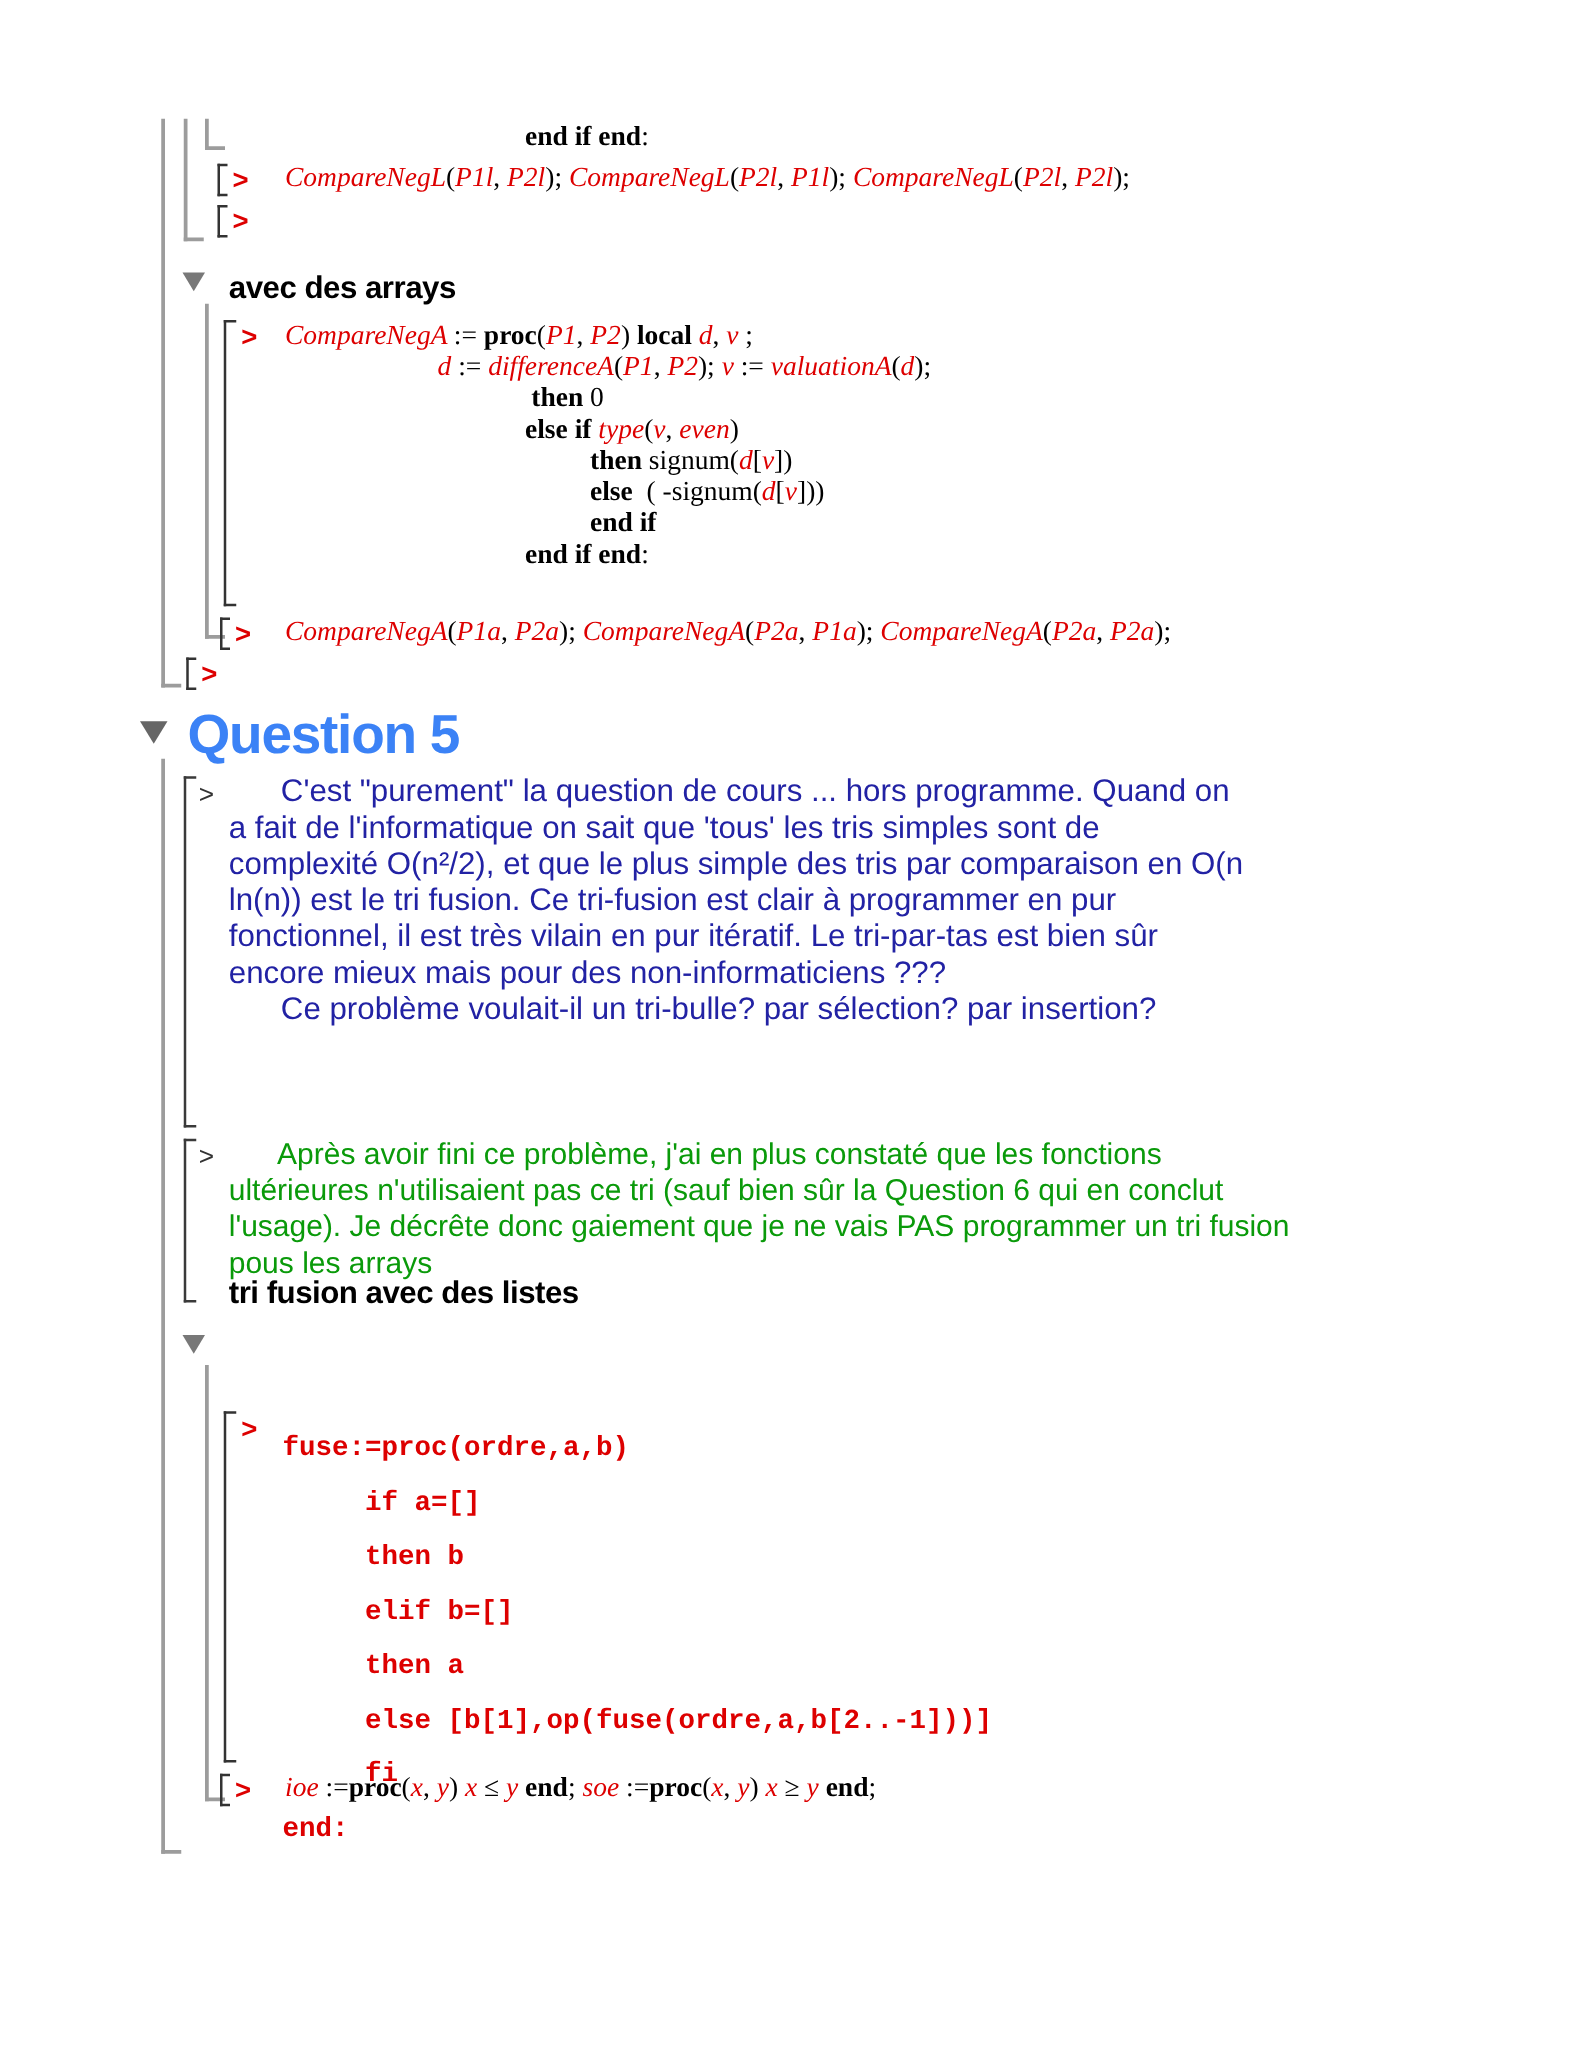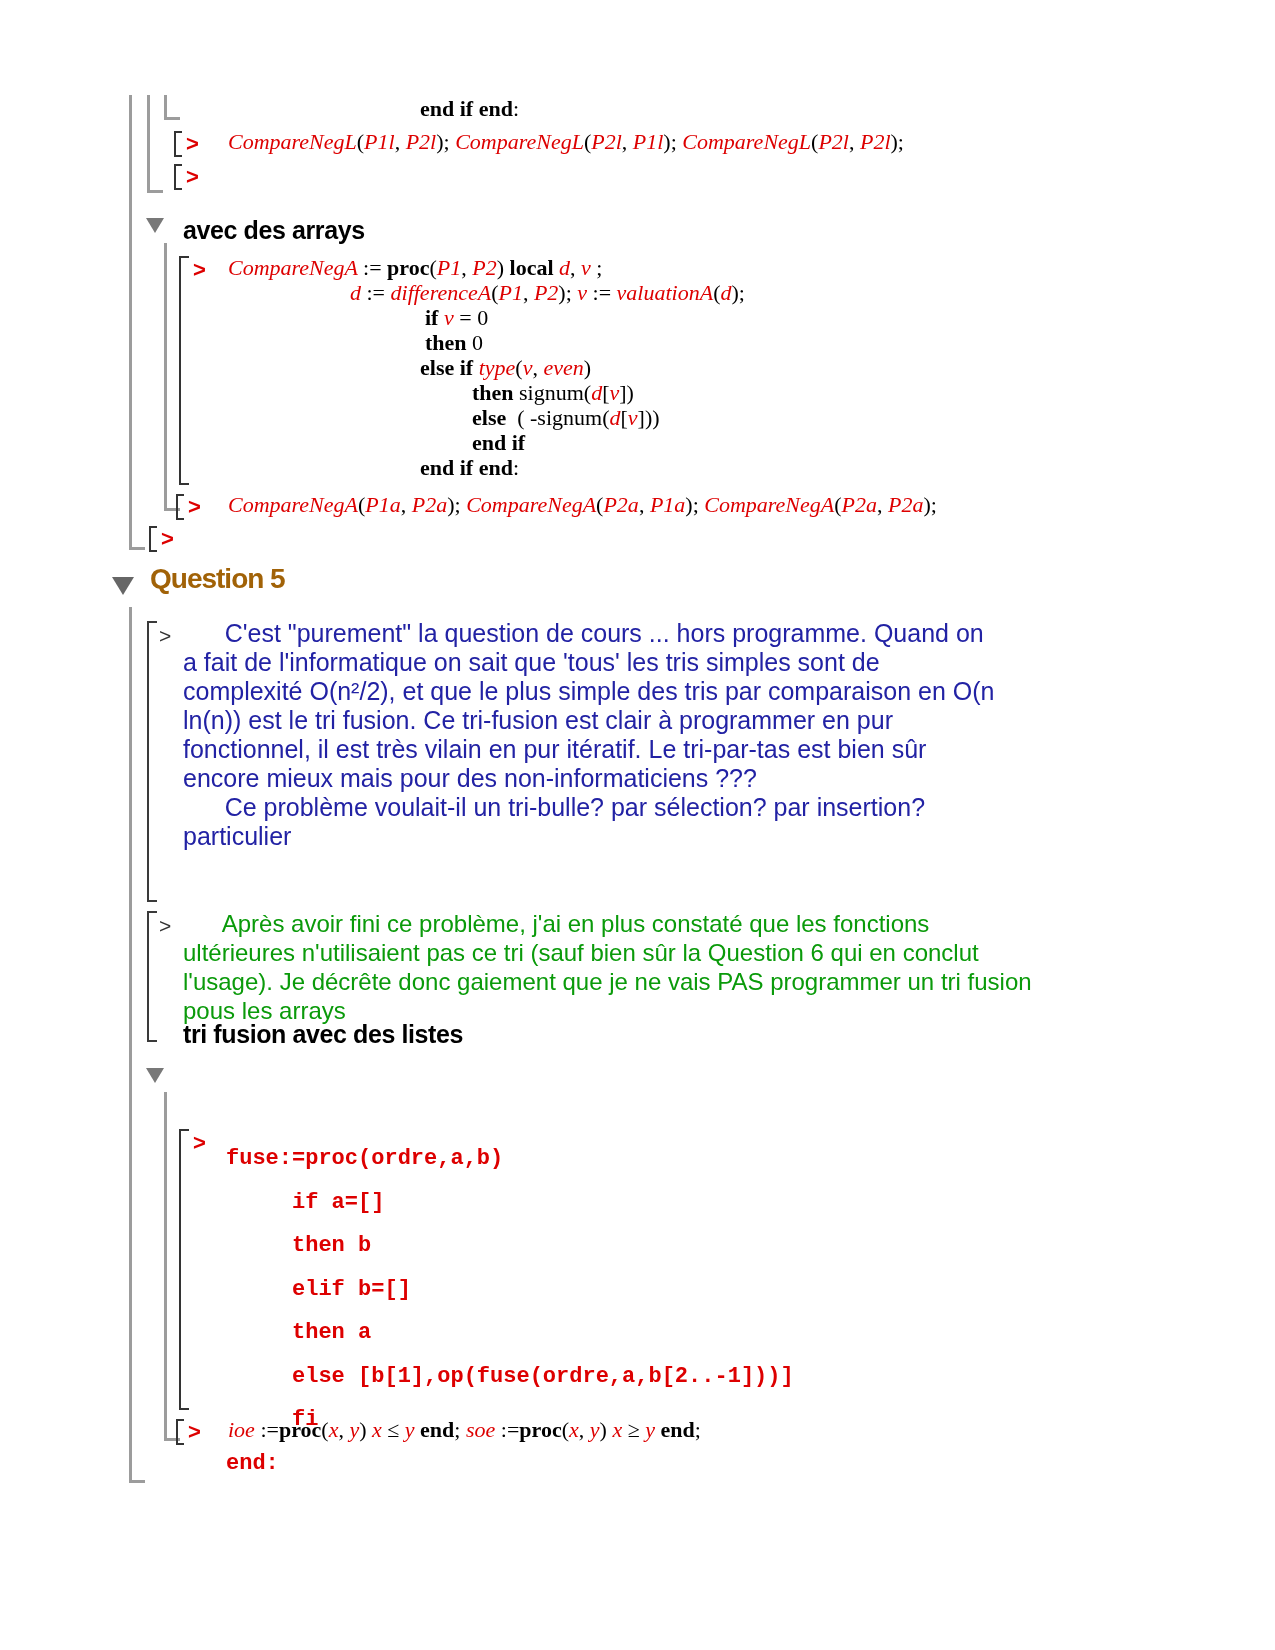--- a/index.html
+++ b/index.html
@@ -21,21 +21,21 @@
   .pb{display:inline-block;width:6px;height:22px;border-left:2px solid #333;border-top:2px solid #333;border-bottom:2px solid #333;margin-right:4px;}
   .gt{font-family:"Liberation Sans",sans-serif;font-weight:bold;font-size:22px;color:var(--red);line-height:1;}
   .gt.dim{color:#333;font-weight:400;font-size:21px;}
 
   
   .tri{position:absolute;width:0;height:0;border-left:9px solid transparent;border-right:9px solid transparent;border-top:15px solid #787878;}
   .tri.big{border-left-width:11px;border-right-width:11px;border-top-width:18px;border-top-color:#666;}
 
   
   .h-small{position:absolute;font-weight:bold;font-size:25px;letter-spacing:-0.4px;color:#000;white-space:pre;}
-  .h-big{position:absolute;font-weight:bold;font-size:28px;letter-spacing:-1px;color:#a16207;white-space:pre;}
+  .h-big{position:absolute;font-weight:bold;font-size:44px;letter-spacing:-1px;color:#3b82f6;white-space:pre;}
 
   
   .math{position:absolute;font-family:"Liberation Serif","DejaVu Serif",serif;font-size:22px;line-height:25px;color:#000;}
   .math .line{white-space:pre;}
   .s-id{color:var(--red);font-style:italic;}
   .s-kw{font-weight:bold;color:#000;}
   .s-op{color:#000;}
   .s-fn{color:#000;}
 
   
@@ -78,21 +78,20 @@
   <div class="h-small" style="left:183px;top:216px">avec des arrays</div>
   <div class="srange" style="left:164px;top:243px;height:265px"></div>
 
   <div class="gbr" style="left:179px;top:256px;height:225px"></div>
   <div class="prompt" style="left:193px;top:257px">
     <span class="gt">&gt;</span>
   </div>
   <div class="math" style="left:228px;top:255px">
       <div class="line"><span class="s-id">CompareNegA </span><span class="s-op">:= </span><span class="s-kw">proc</span><span class="s-op">(</span><span class="s-id">P1</span><span class="s-op">, </span><span class="s-id">P2</span><span class="s-op">) </span><span class="s-kw">local </span><span class="s-id">d</span><span class="s-op">, </span><span class="s-id">v</span><span class="s-op"> ;</span></div>
       <div class="line" style="padding-left: 122px;"><span class="s-id">d</span><span class="s-op"> := </span><span class="s-id">differenceA</span><span class="s-op">(</span><span class="s-id">P1</span><span class="s-op">, </span><span class="s-id">P2</span><span class="s-op">); </span><span class="s-id">v</span><span class="s-op"> := </span><span class="s-id">valuationA</span><span class="s-op">(</span><span class="s-id">d</span><span class="s-op">);</span></div>
-      <div class="line" style="padding-left: 197px;"><span class="s-kw">if </span><span class="s-id">v</span><span class="s-op"> = 0</span></div>
       <div class="line" style="padding-left: 197px;"><span class="s-kw">then </span><span class="s-op">0</span></div>
       <div class="line" style="padding-left: 192px;"><span class="s-kw">else if </span><span class="s-id">type</span><span class="s-op">(</span><span class="s-id">v</span><span class="s-op">, </span><span class="s-id">even</span><span class="s-op">)</span></div>
       <div class="line" style="padding-left: 244px;"><span class="s-kw">then </span><span class="s-fn">signum</span><span class="s-op">(</span><span class="s-id">d</span><span class="s-op">[</span><span class="s-id">v</span><span class="s-op">])</span></div>
       <div class="line" style="padding-left: 244px;"><span class="s-kw">else </span><span class="s-op"> ( -</span><span class="s-fn">signum</span><span class="s-op">(</span><span class="s-id">d</span><span class="s-op">[</span><span class="s-id">v</span><span class="s-op">]))</span></div>
       <div class="line" style="padding-left: 244px;"><span class="s-kw">end if</span></div>
       <div class="line" style="padding-left: 192px;"><span class="s-kw">end if end</span><span class="s-op">:</span></div>
     </div>
 
   <div class="prompt" style="left:176px;top:494px">
     <span class="pb"></span>
@@ -116,21 +115,20 @@
     <span class="gt dim">&gt;</span>
   </div>
   <div class="para blue" style="left:183px;top:619px">
       <div class="line">      C'est "purement" la question de cours ... hors programme. Quand on</div>
       <div class="line">a fait de l'informatique on sait que 'tous' les tris simples sont de</div>
       <div class="line">complexité O(n²/2), et que le plus simple des tris par comparaison en O(n</div>
       <div class="line">ln(n)) est le tri fusion. Ce tri-fusion est clair à programmer en pur</div>
       <div class="line">fonctionnel, il est très vilain en pur itératif. Le tri-par-tas est bien sûr</div>
       <div class="line">encore mieux mais pour des non-informaticiens ???</div>
       <div class="line">      Ce problème voulait-il un tri-bulle? par sélection? par insertion?</div>
-      <div class="line">particulier</div>
     </div>
 
   <div class="gbr thin" style="left:147px;top:911px;height:127px"></div>
   <div class="prompt" style="left:159px;top:912px">
     <span class="gt dim">&gt;</span>
   </div>
   <div class="para green" style="left:183px;top:909px">
       <div class="line">      Après avoir fini ce problème, j'ai en plus constaté que les fonctions</div>
       <div class="line">ultérieures n'utilisaient pas ce tri (sauf bien sûr la Question 6 qui en conclut</div>
       <div class="line">l'usage). Je décrête donc gaiement que je ne vais PAS programmer un tri fusion</div>

